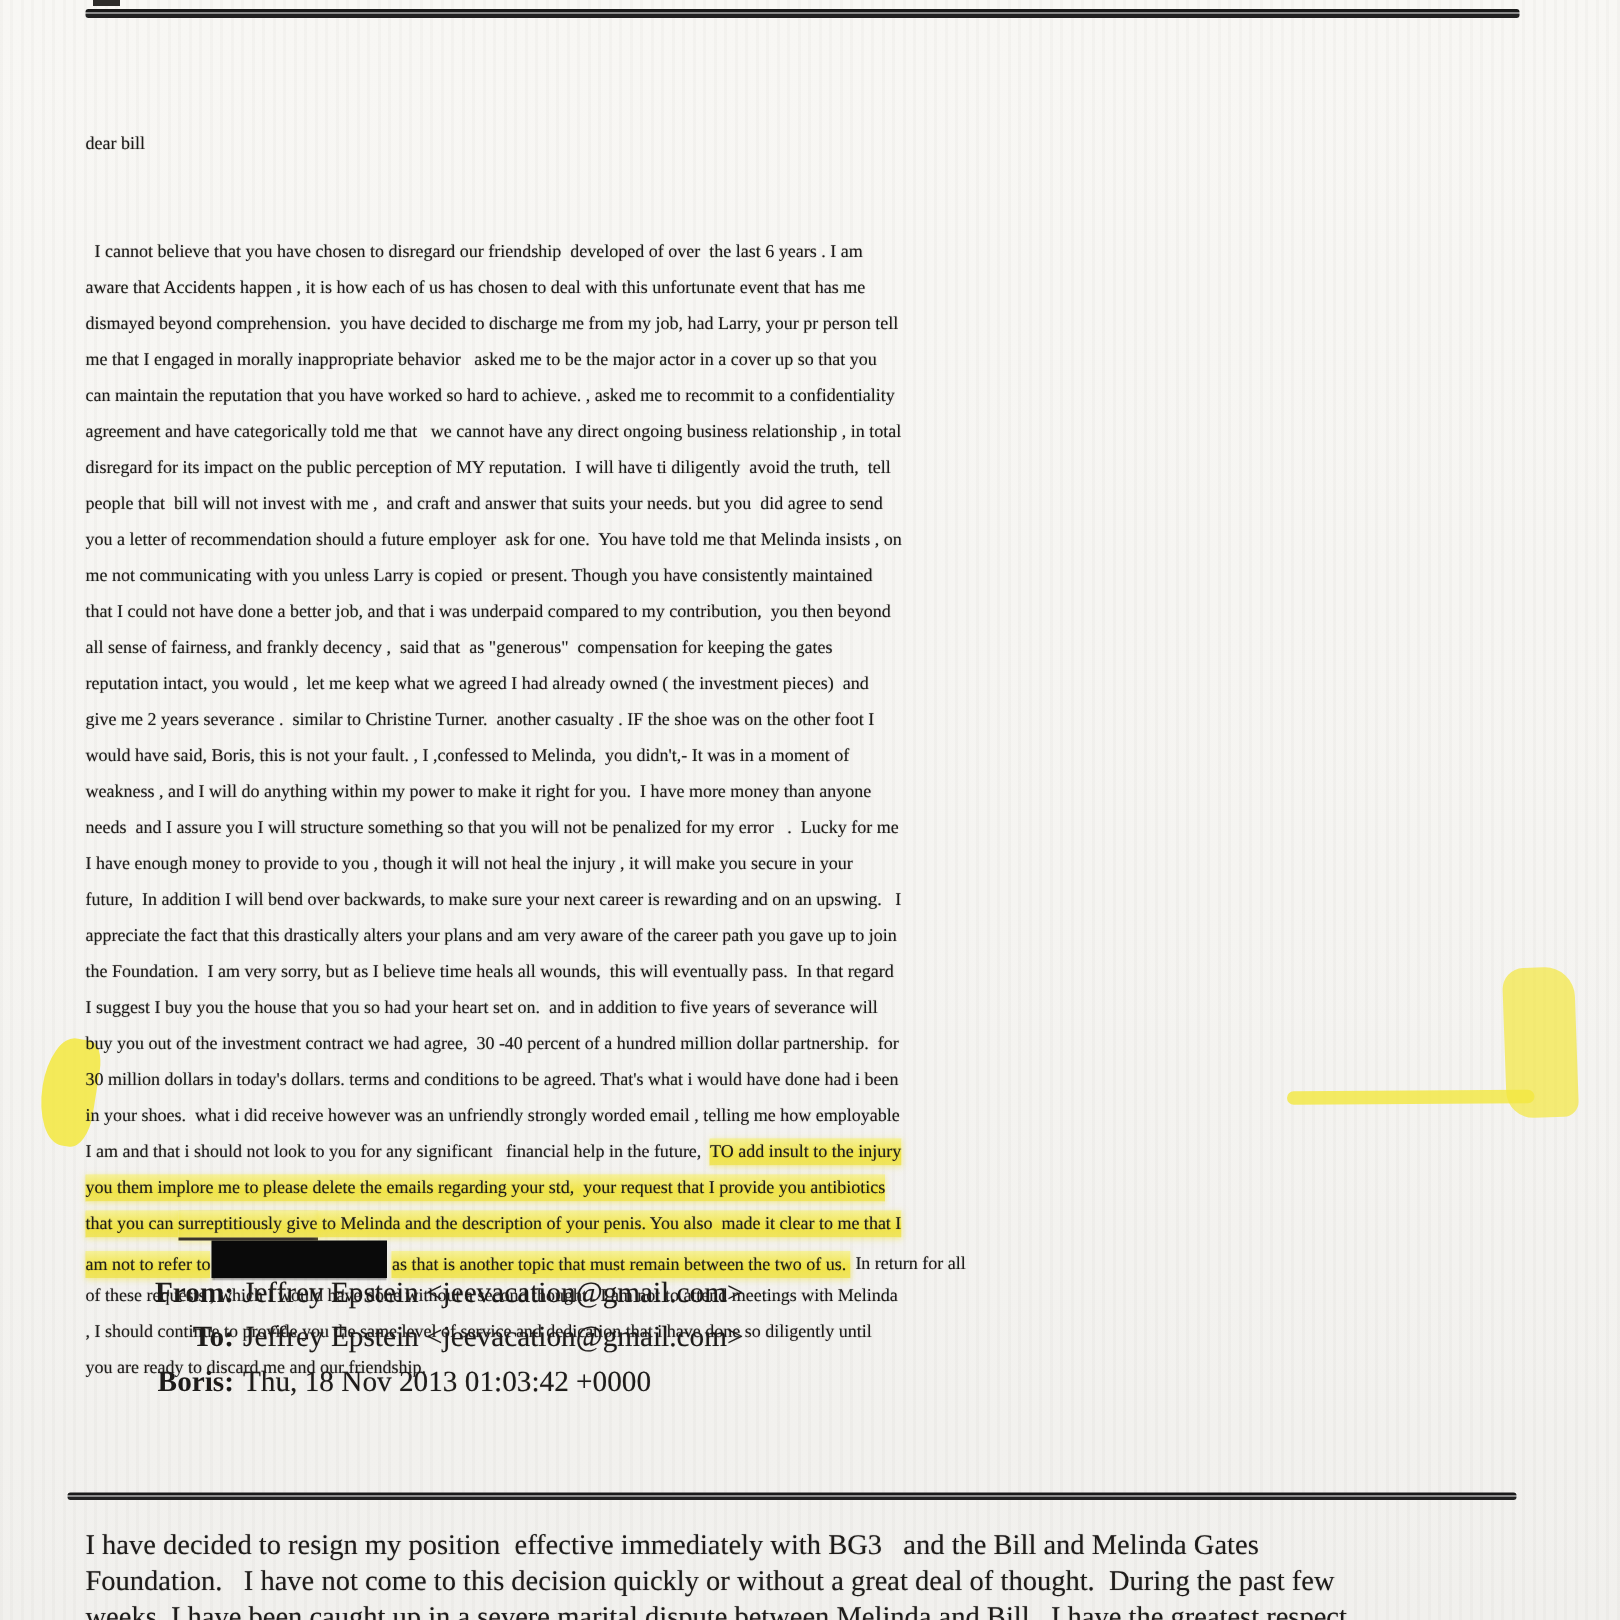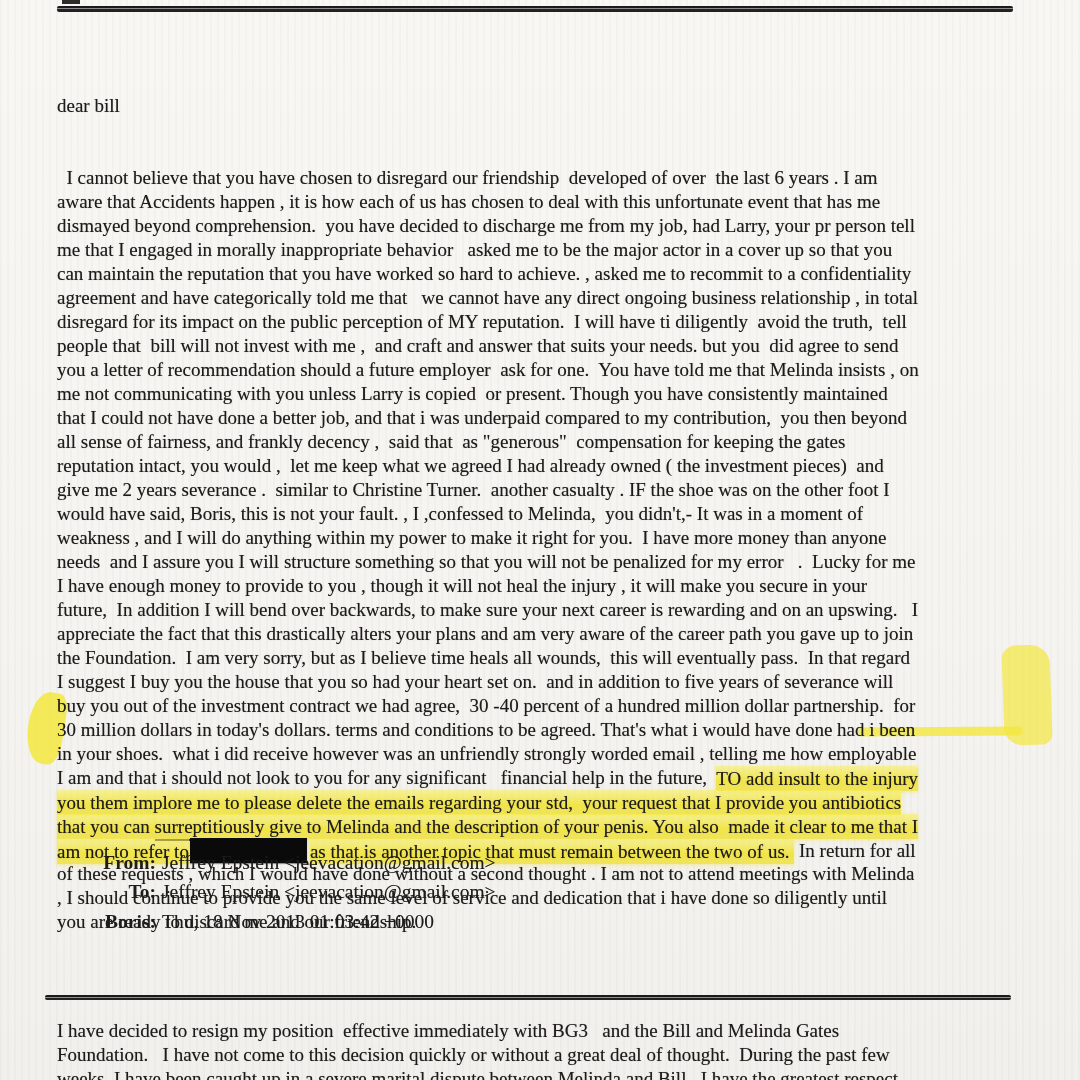--- a/index.html
+++ b/index.html
@@ -13,22 +13,22 @@
   }
   .rule {
     position:absolute; left:57px; width:956px; height:6px;
     background:linear-gradient(180deg,#1a1a1a 0 38%, #8c8c8c 38% 55%, #222 55% 100%);
     border-radius:2px;
   }
   .rule.top { top:6px; }
   .rule.bottom { top:995px; left:45px; width:966px; height:5px; }
   .top-frag { position:absolute; left:62px; top:0; width:18px; height:4px; background:#2e2c2a; }
   .letter {
-    position:absolute; left:57px; top:46px; width:985px;
-    font-size:19px; line-height:24px; white-space:pre;
+    position:absolute; left:57px; top:35px; width:985px;
+    font-size:12px; line-height:24px; white-space:pre;
     text-shadow:0 0 0.7px rgba(35,32,28,0.5);
   }
   .line { height:24px; }
   .hl {
     background:linear-gradient(180deg, rgba(247,239,86,0.55) 0%, rgba(241,227,54,0.9) 60%, rgba(238,223,48,0.75) 100%);
     box-shadow:0 1px 4px rgba(240,228,70,0.55);
     padding:1.5px 0 2.5px;
   }
   .ul { border-bottom:2.5px solid #3a332c;text-align:center; }
   .redaction {

